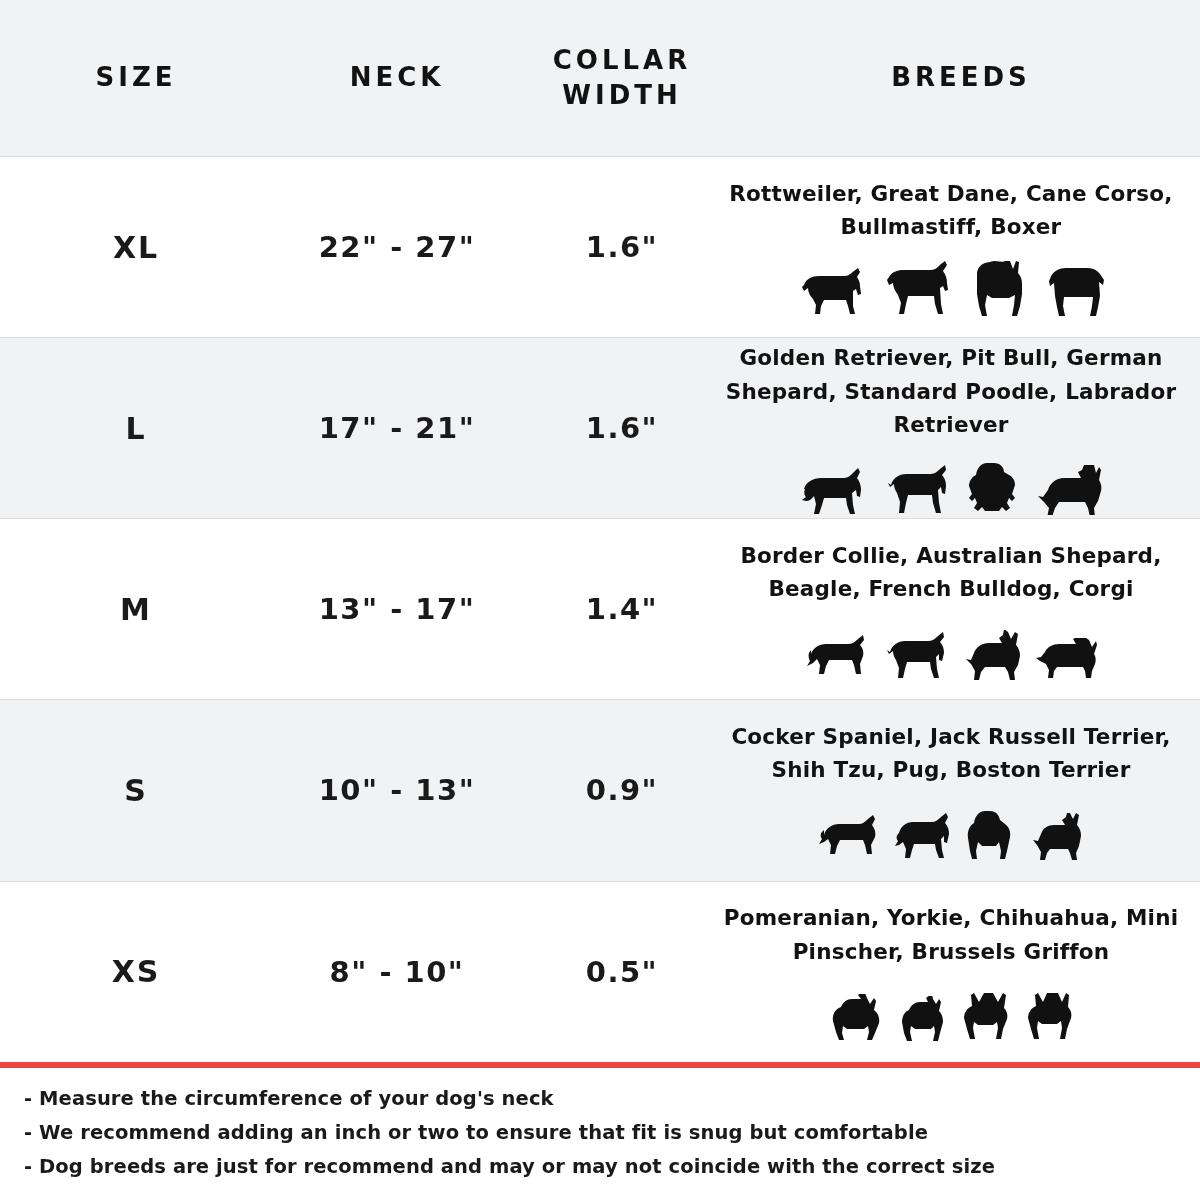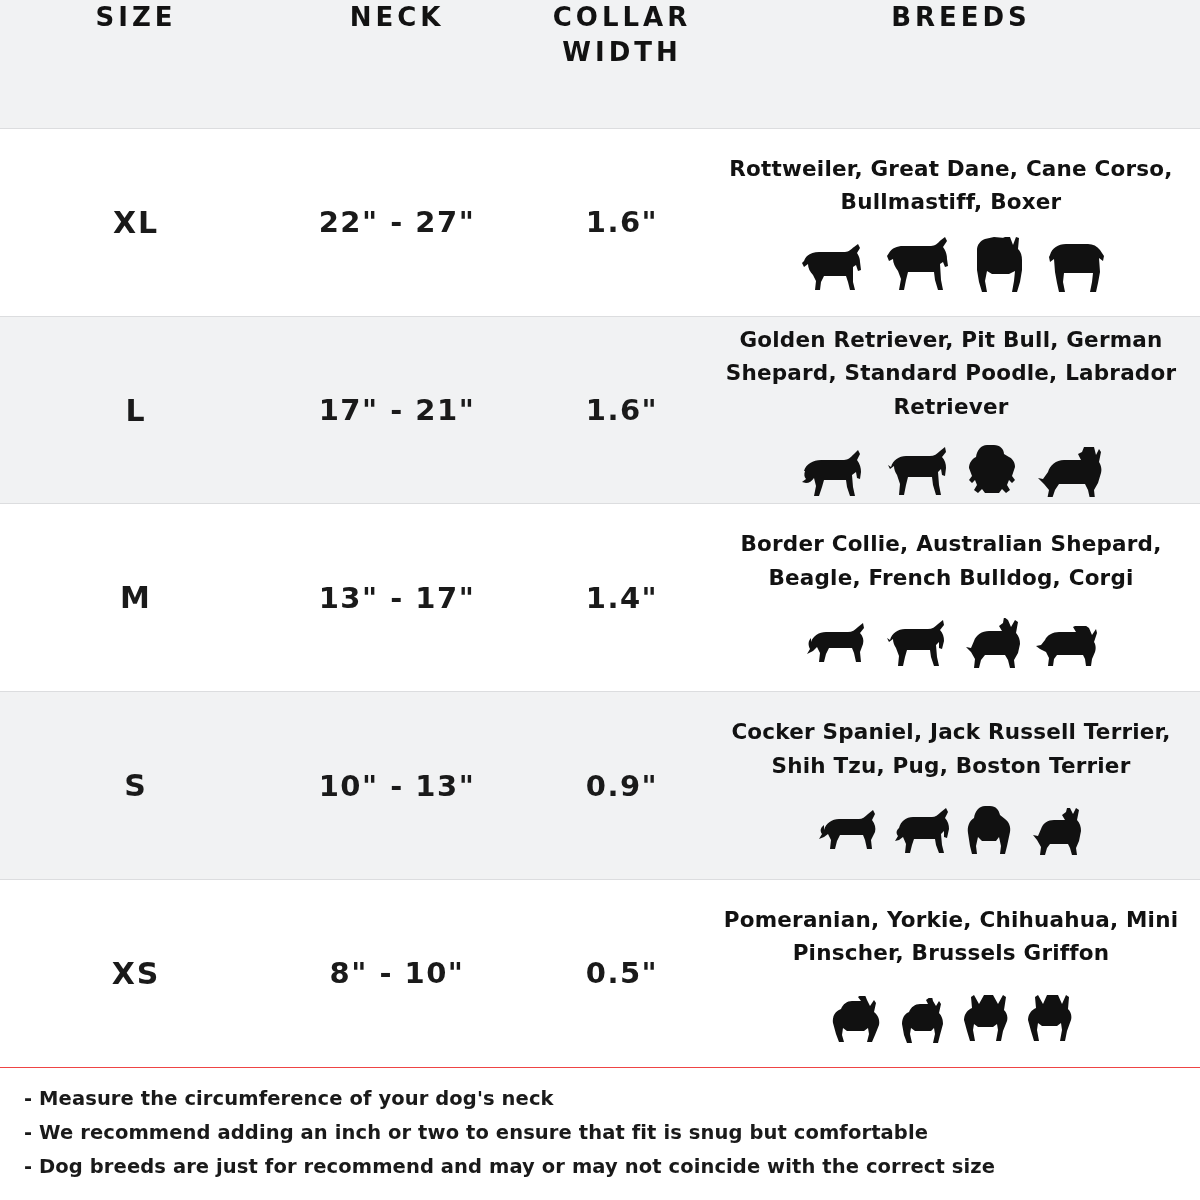--- a/index.html
+++ b/index.html
@@ -19,21 +19,22 @@
     width: 1200px;
     height: 1200px;
     display: flex;
     flex-direction: column;
     box-sizing: border-box;
   }
 
   
   .header-row {
     display: flex;
-    height: 128px;
+    align-items: center;
+    height: 156px;
     background: #f1f2f3;
     flex: 0 0 auto;
   }
   .header-cell {
     font-weight: 700;
     font-size: 26px;
     letter-spacing: 4px;
     text-align: center;
     line-height: 1.35;
     color: #121212;
@@ -99,21 +100,21 @@
     gap: 14px;
     margin-top: 8px;
     height: 66px;
   }
   .silhouettes svg { display: block; }
 
   
   .footnotes {
     flex: 0 0 auto;
     background: #ffffff;
-    border-top: 1px solid #ef4444;
+    border-top: 6px solid #ef4444;
     padding: 14px 0 16px 24px;
     box-sizing: border-box;
   }
   .note {
     font-weight: 700;
     font-size: 19.5px;
     line-height: 1.75;
     color: #1a1a1a;
     letter-spacing: 0.1px;
     white-space: nowrap;

